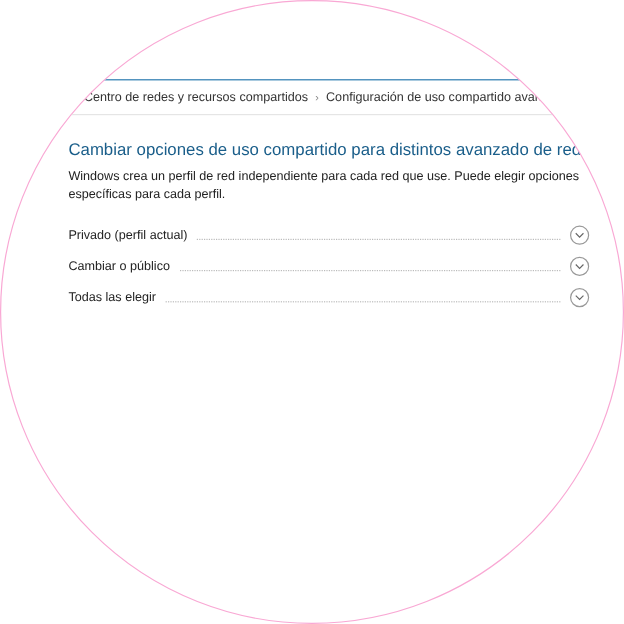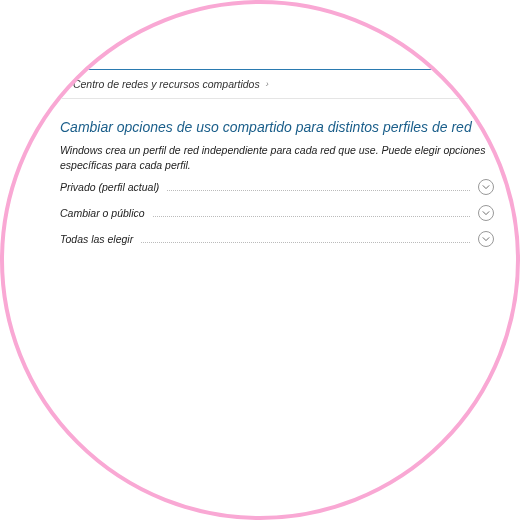--- a/index.html
+++ b/index.html
@@ -10,24 +10,23 @@
       width: 520px;
       height: 520px;
       overflow: hidden;
       position: relative;
     }
     .circle-clip {
       width: 520px;
       height: 520px;
       border-radius: 50%;
       overflow: hidden;
-      border: 4px solid #f9a8d4;
+      border: 1px solid #f9a8d4;
       position: relative;
       background: #fff;
-      font-style: italic;
     }
     .content {
       position: absolute;
       top: 0;
       left: 0;
       width: 520px;
       padding: 0;
     }
     .top-rule {
       height: 1px;
@@ -57,21 +56,21 @@
     .page-title {
       color: #1a5e8a;
       font-size: 14px;
       font-weight: 400;
       margin-bottom: 8px;
     }
     .page-desc {
       color: #222;
       font-size: 10.5px;
       line-height: 1.4;
-      margin-bottom: 2px;
+      margin-bottom: 14px;
       max-width: 430px;
     }
     .profile-row {
       display: flex;
       align-items: center;
       padding: 5px 0;
       cursor: pointer;
     }
     .profile-label {
       color: #222;
@@ -107,24 +106,25 @@
 
 <div class="circle-clip">
   <div class="content">
     <div class="top-rule"></div>
 
     <div class="breadcrumb">
       <span>ernet</span>
       <span class="sep">›</span>
       <span>Centro de redes y recursos compartidos</span>
       <span class="sep">›</span>
+      <span>Configuración de uso compartido avanzado</span>
     </div>
 
     <div class="main">
-      <h1 class="page-title">Cambiar opciones de uso compartido para distintos perfiles de red</h1>
+      <h1 class="page-title">Cambiar opciones de uso compartido para distintos avanzado de red</h1>
       <p class="page-desc">Windows crea un perfil de red independiente para cada red que use. Puede elegir opciones específicas para cada perfil.</p>
 
       <div class="profile-row">
         <span class="profile-label">Privado (perfil actual)</span>
         <span class="profile-line"></span>
         <span class="chevron">
           <svg viewBox="0 0 10 10">
               <path d="M1 3 L5 7 L9 3" fill="none" stroke="#666" stroke-width="1.2"></path>
             </svg>
         </span>

